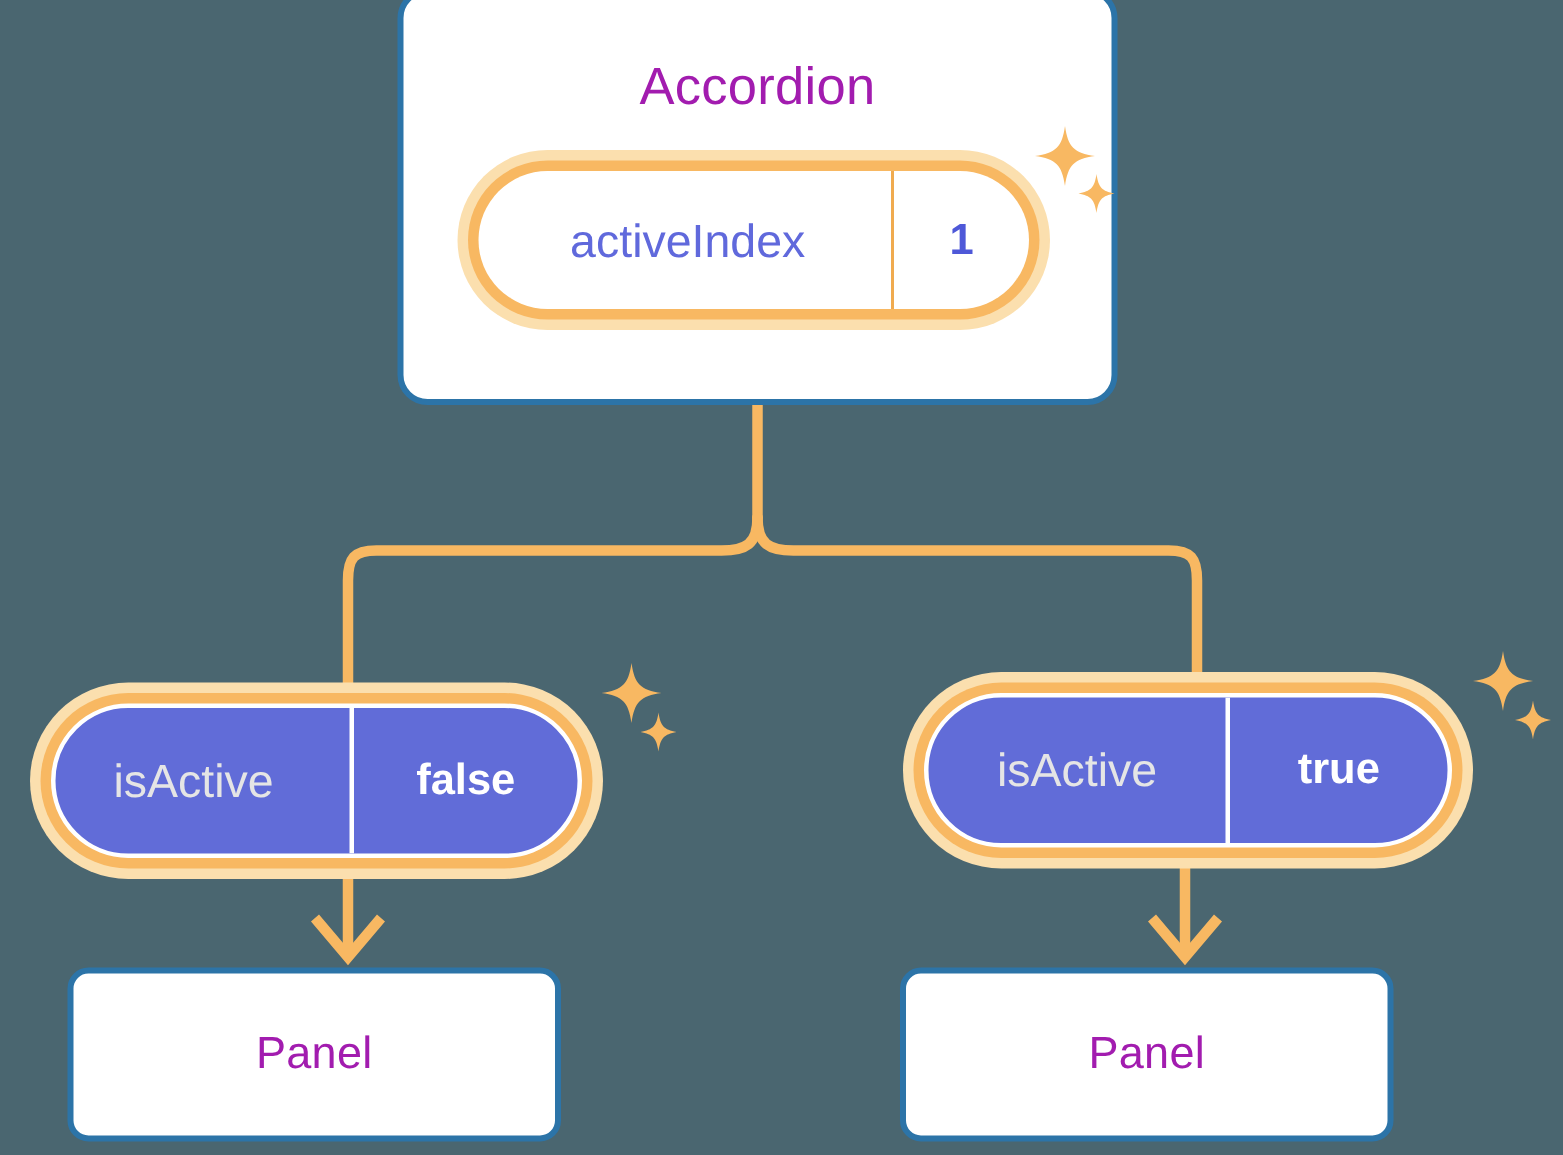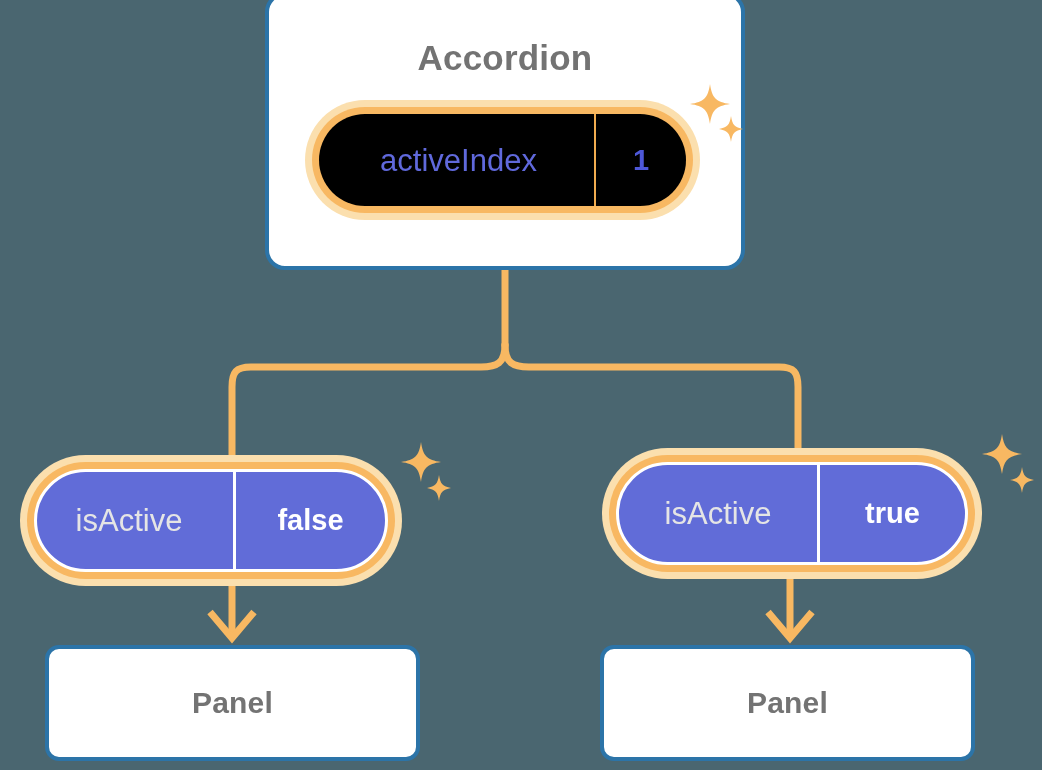--- a/index.html
+++ b/index.html
@@ -34,23 +34,23 @@
     position: absolute;
     background: #ffffff;
     border: 4px solid #2c74a8;
     border-radius: 18px;
     box-sizing: border-box;
     display: flex;
     align-items: center;
     justify-content: center;
   }
   .card-title {
-    color: #737373;
+    color: #a21caf;
     font-size: 34px;
-    font-weight: 700;
+    font-weight: 400;
     letter-spacing: 0.2px;
     line-height: 1;
   }
 
   
   #accordion-card {
     left: 265px;
     top: -8px;
     width: 480px;
     height: 278px;
@@ -60,21 +60,21 @@
   #accordion-card .card-title {
     position: absolute;
     left: 0; right: 0;
     top: 44px;
     text-align: center;
     font-size: 35px;
   }
 
   
   .panel {
-    width: 375px;
+    width: 329px;
     height: 116px;
     border-width: 4px;
     border-radius: 14px;
   }
   .panel .card-title { font-size: 30px; }
   #panel-left  { left: 45px;  top: 645px; }
   #panel-right { left: 600px; top: 645px; }
 
   
   .pill-wrap {
@@ -103,21 +103,21 @@
     display: flex;
     align-items: center;
     justify-content: center;
     line-height: 1;
     box-sizing: border-box;
   }
   .pill-key { flex: 1 1 auto; }
   .pill-val { flex: 0 0 auto; }
 
   
-  .pill-white .pill-body { background: #000000; }
+  .pill-white .pill-body { background: #ffffff; }
   .pill-white .pill-key {
     color: #6069dc;
     font-size: 31px;
     padding: 0 26px 0 30px;
   }
   .pill-white .pill-val {
     color: #4e58d8;
     font-size: 29px;
     font-weight: 700;
     width: 92px;

